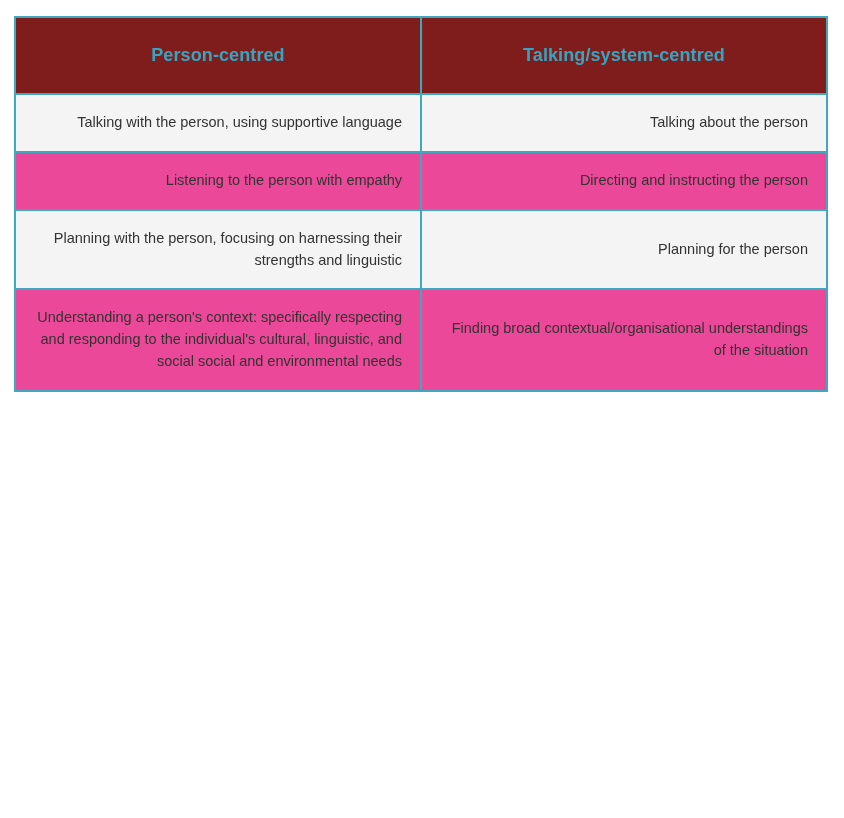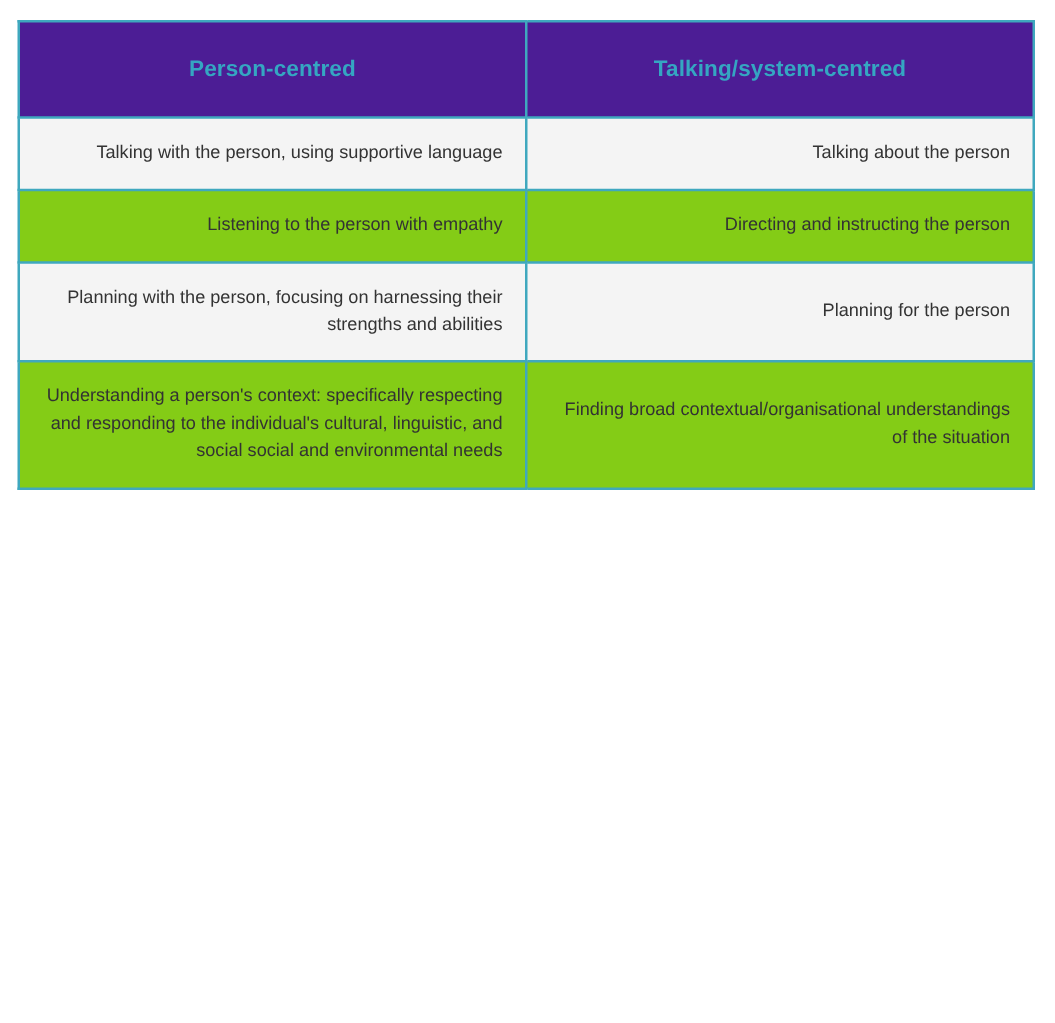--- a/index.html
+++ b/index.html
@@ -25,21 +25,21 @@
     width: 812px;
     border-collapse: collapse;
     table-layout: fixed;
     border: 2px solid #3FA8BE;
   }
 
   table.comparison-table col.col-left  { width: 406px; }
   table.comparison-table col.col-right { width: 406px; }
 
   th.header-cell {
-    background: #4c1d95;
+    background: #7f1d1d;
     border: 2px solid #3FA8BE;
     color: #35A6C2;
     font-size: 18px;
     font-weight: bold;
     text-align: center;
     vertical-align: middle;
     padding: 26px 14px;
     line-height: 1.3;
     letter-spacing: 0.1px;
   }
@@ -49,21 +49,21 @@
     color: #333333;
     font-size: 14.5px;
     font-weight: normal;
     text-align: right;
     vertical-align: middle;
     padding: 17px 18px;
     line-height: 1.5;
   }
 
   tr.row-shaded td.body-cell { background: #F4F4F4; }
-  tr.row-plain  td.body-cell { background: #84cc16; }
+  tr.row-plain  td.body-cell { background: #ec4899; }
 </style>
 </head>
 <body>
 
 <div class="table-wrap">
   <table class="comparison-table">
     <colgroup>
       <col class="col-left">
       <col class="col-right">
     </colgroup>
@@ -76,21 +76,21 @@
     <tbody>
       <tr class="row-shaded">
         <td class="body-cell">Talking with the person, using supportive language</td>
         <td class="body-cell">Talking about the person</td>
       </tr>
       <tr class="row-plain">
         <td class="body-cell">Listening to the person with empathy</td>
         <td class="body-cell">Directing and instructing the person</td>
       </tr>
       <tr class="row-shaded">
-        <td class="body-cell">Planning with the person, focusing on harnessing their strengths and abilities</td>
+        <td class="body-cell">Planning with the person, focusing on harnessing their strengths and linguistic</td>
         <td class="body-cell">Planning for the person</td>
       </tr>
       <tr class="row-plain">
         <td class="body-cell">Understanding a person's context: specifically respecting and responding to the individual's cultural, linguistic, and social social and environmental needs</td>
         <td class="body-cell">Finding broad contextual/organisational understandings of the situation</td>
       </tr>
     </tbody>
   </table>
 </div>
 

